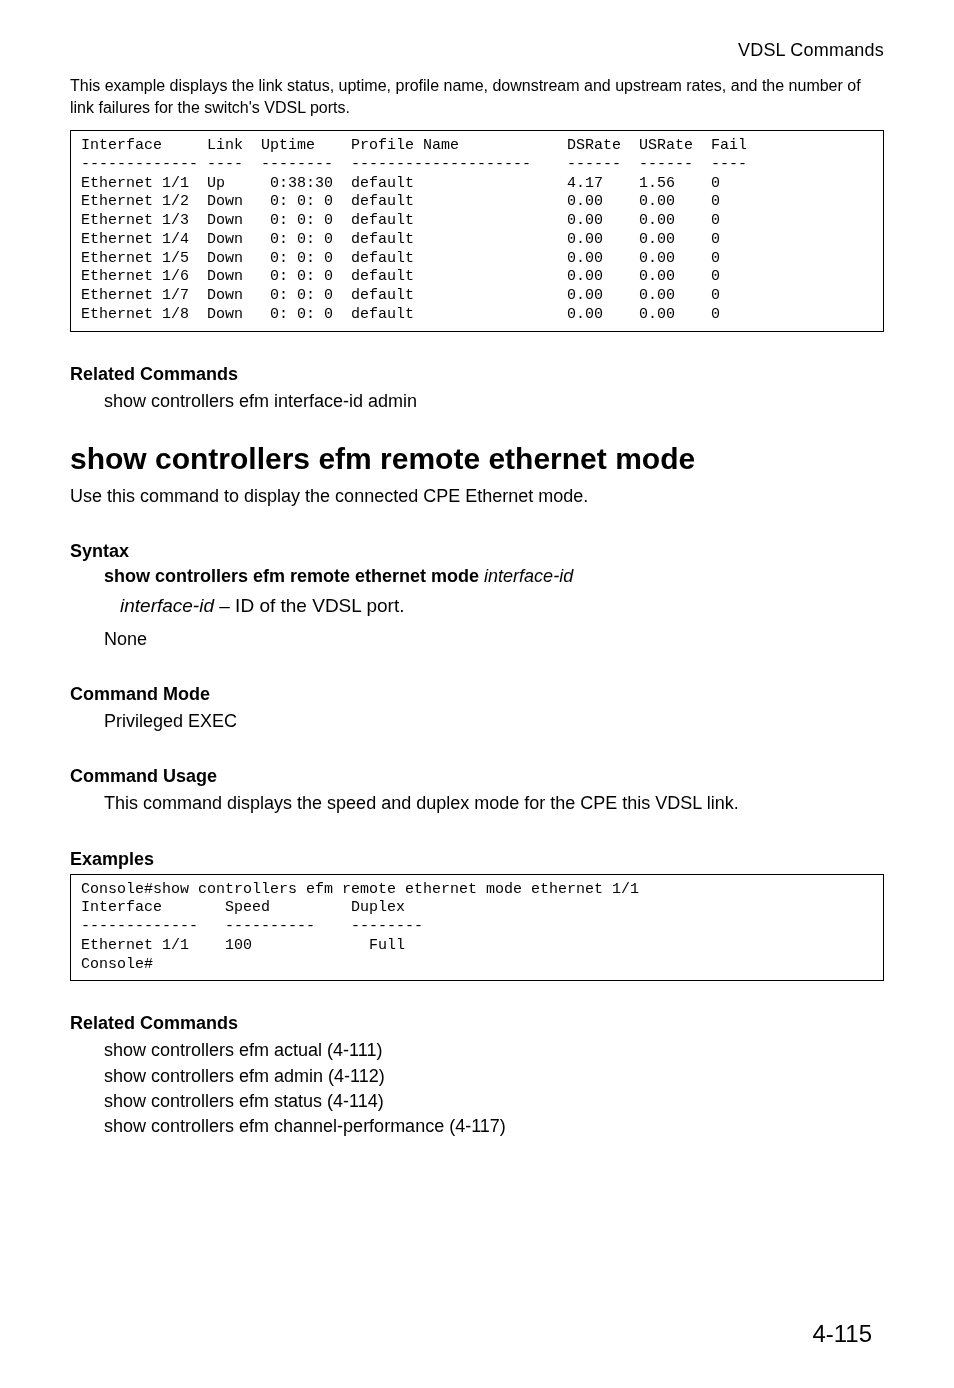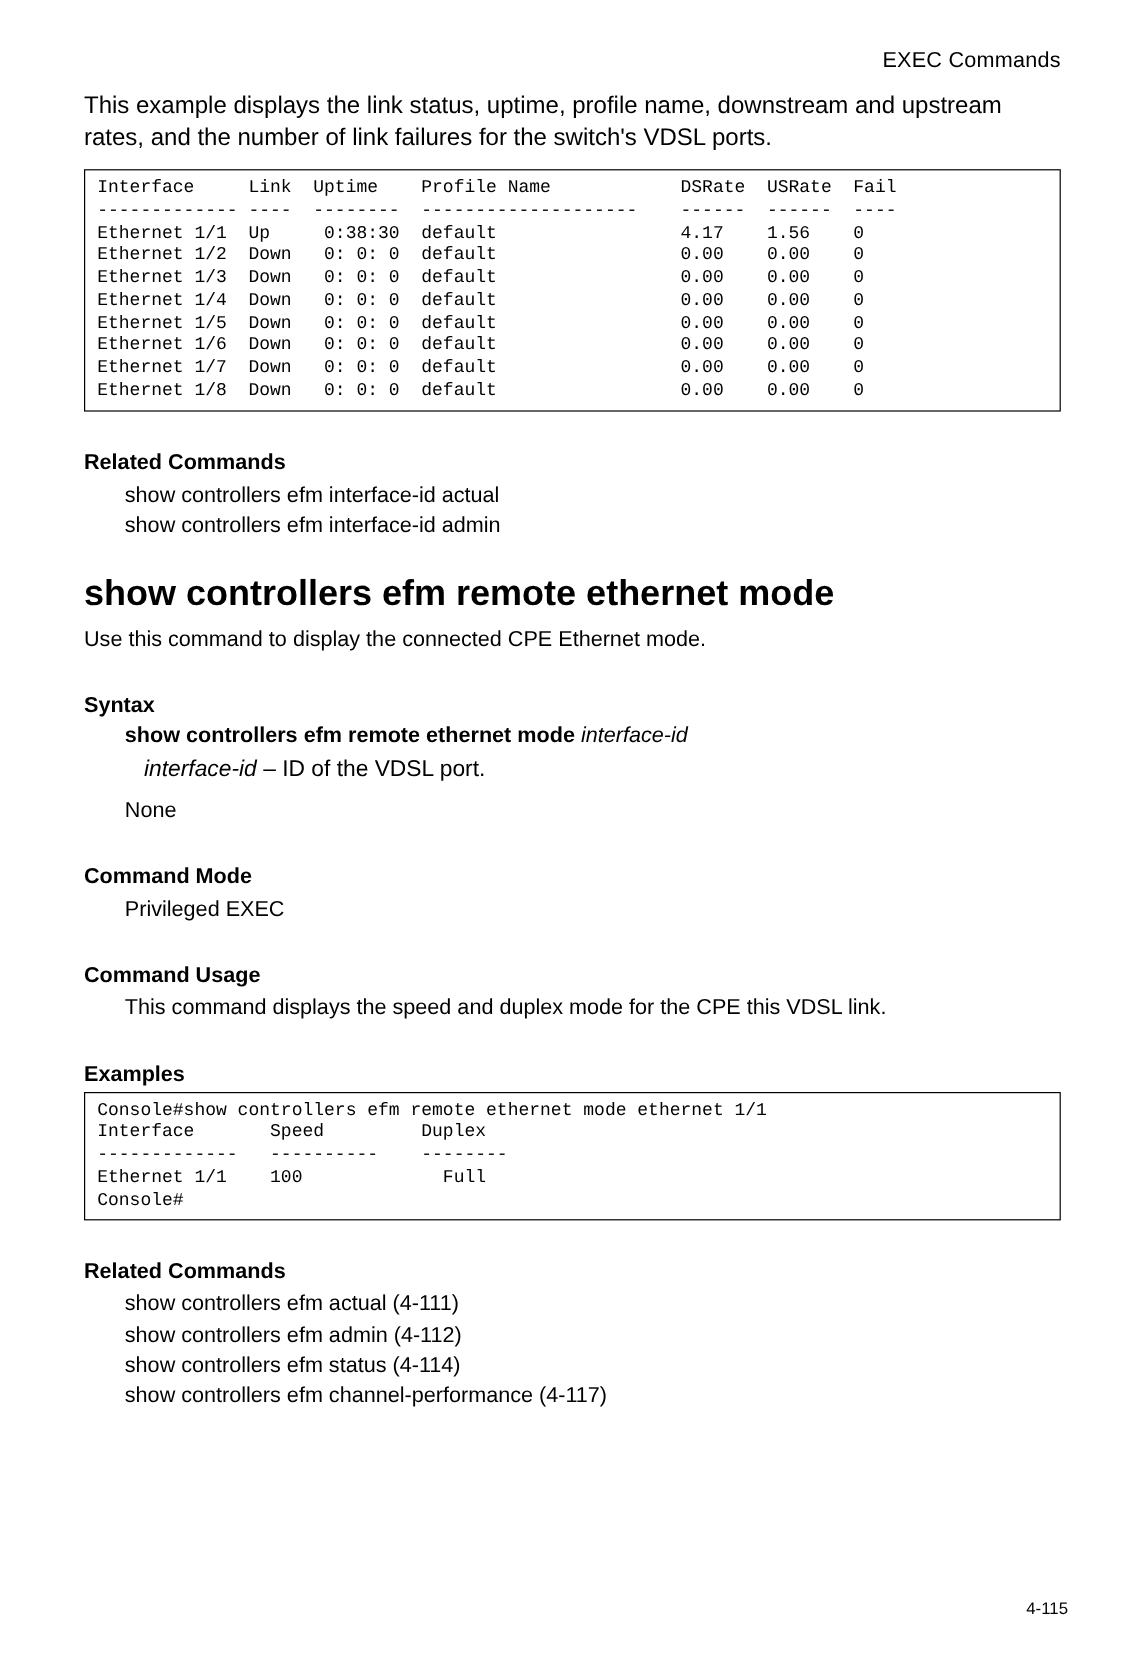--- a/index.html
+++ b/index.html
@@ -18,21 +18,21 @@
     padding: 40px 70px 0 70px;
   }
   .header-right {
     text-align: right;
     font-size: 18px;
     color: #000;
     letter-spacing: 0.2px;
     margin-bottom: 14px;
   }
   .intro {
-    font-size: 20px;
+    font-size: 16px;
     line-height: 1.35;
     margin-bottom: 12px;
   }
   .codebox {
     border: 1px solid #000;
     padding: 6px 10px;
     font-family: "Courier New", Courier, monospace;
     font-size: 15px;
     line-height: 1.25;
     white-space: pre;
@@ -68,48 +68,47 @@
   .syntax-line .bold { font-weight: bold; }
   .syntax-line .ital { font-style: italic; }
   .param-line {
     padding-left: 50px;
     font-size: 19px;
     margin-bottom: 10px;
   }
   .param-line .ital { font-style: italic; }
   .page-num {
     position: absolute;
-    right: 64px;
+    right: 82px;
     bottom: 40px;
-    font-size: 14px;
+    font-size: 24px;
   }
 </style>
 </head>
 <body>
 
 <div class="page">
 
-  <div class="header-right">EXEC Commands</div>
+  <div class="header-right">VDSL Commands</div>
 
   <div class="intro">This example displays the link status, uptime, profile name, downstream and upstream rates, and the number of link failures for the switch's VDSL ports.</div>
 
   <div class="codebox"><span>Interface     Link  Uptime    Profile Name            DSRate  USRate  Fail</span>
 <span>------------- ----  --------  --------------------    ------  ------  ----</span>
 <span>Ethernet 1/1  Up     0:38:30  default                 4.17    1.56    0</span>
 <span>Ethernet 1/2  Down   0: 0: 0  default                 0.00    0.00    0</span>
 <span>Ethernet 1/3  Down   0: 0: 0  default                 0.00    0.00    0</span>
 <span>Ethernet 1/4  Down   0: 0: 0  default                 0.00    0.00    0</span>
 <span>Ethernet 1/5  Down   0: 0: 0  default                 0.00    0.00    0</span>
 <span>Ethernet 1/6  Down   0: 0: 0  default                 0.00    0.00    0</span>
 <span>Ethernet 1/7  Down   0: 0: 0  default                 0.00    0.00    0</span>
 <span>Ethernet 1/8  Down   0: 0: 0  default                 0.00    0.00    0</span></div>
 
   <div class="sect-head">Related Commands</div>
   <div class="indent">
-    <div>show controllers efm interface-id actual</div>
     <div>show controllers efm interface-id admin</div>
   </div>
 
   <h1 class="cmd-title">show controllers efm remote ethernet mode</h1>
   <div class="body-text">Use this command to display the connected CPE Ethernet mode.</div>
 
   <div class="sect-head">Syntax</div>
   <div class="syntax-line">
     <span class="bold">show controllers efm remote ethernet mode </span><span class="ital">interface-id</span>
   </div>

